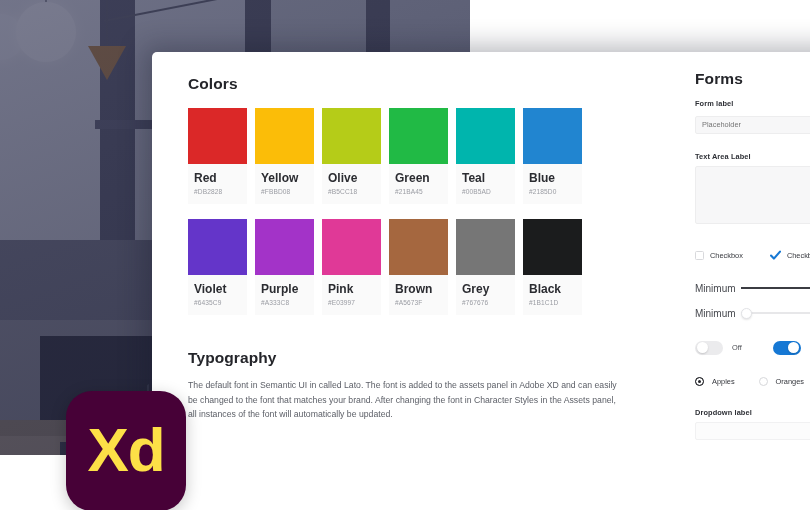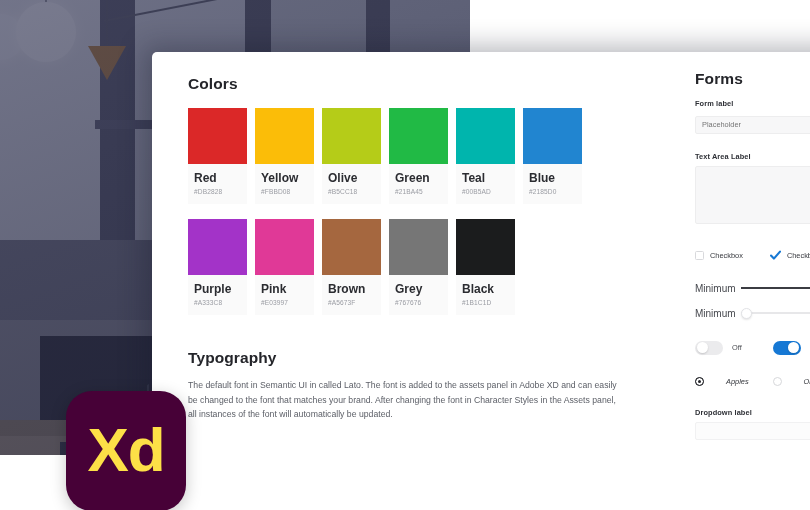--- a/index.html
+++ b/index.html
@@ -339,21 +339,21 @@
     font-size: 7.4px;
     color: #4a4c52;
   }
 
   
   .radio-row {
     display: flex;
     align-items: center;
     gap: 24px;
   }
-  .radio-item { display:flex; align-items:flex-end; gap:22px;font-style:italic; }
+  .radio-item { display:flex; align-items:flex-end; gap:8px; }
   .radio-dot {
     width: 9px; height: 9px;
     border-radius: 50%;
     border: 1px solid #d6d7da;
     background: #fff;
     position: relative;
   }
   .radio-dot.sel {
     border-color: #232429;
     background: #232429;
@@ -482,20 +482,27 @@
             <div class="swatch">
               <div class="swatch-color" style="background: rgb(33, 133, 208);"></div>
               <div class="swatch-meta">
                 <div class="swatch-name">Blue</div>
                 <div class="swatch-hex">#2185D0</div>
               </div>
             </div>
           </div>
         <div class="swatch-grid" id="swatch-row-2">
             <div class="swatch">
+              <div class="swatch-color" style="background: rgb(100, 53, 201);"></div>
+              <div class="swatch-meta">
+                <div class="swatch-name">Violet</div>
+                <div class="swatch-hex">#6435C9</div>
+              </div>
+            </div>
+            <div class="swatch">
               <div class="swatch-color" style="background: rgb(163, 51, 200);"></div>
               <div class="swatch-meta">
                 <div class="swatch-name">Purple</div>
                 <div class="swatch-hex">#A333C8</div>
               </div>
             </div>
             <div class="swatch">
               <div class="swatch-color" style="background: rgb(224, 57, 151);"></div>
               <div class="swatch-meta">
                 <div class="swatch-name">Pink</div>

